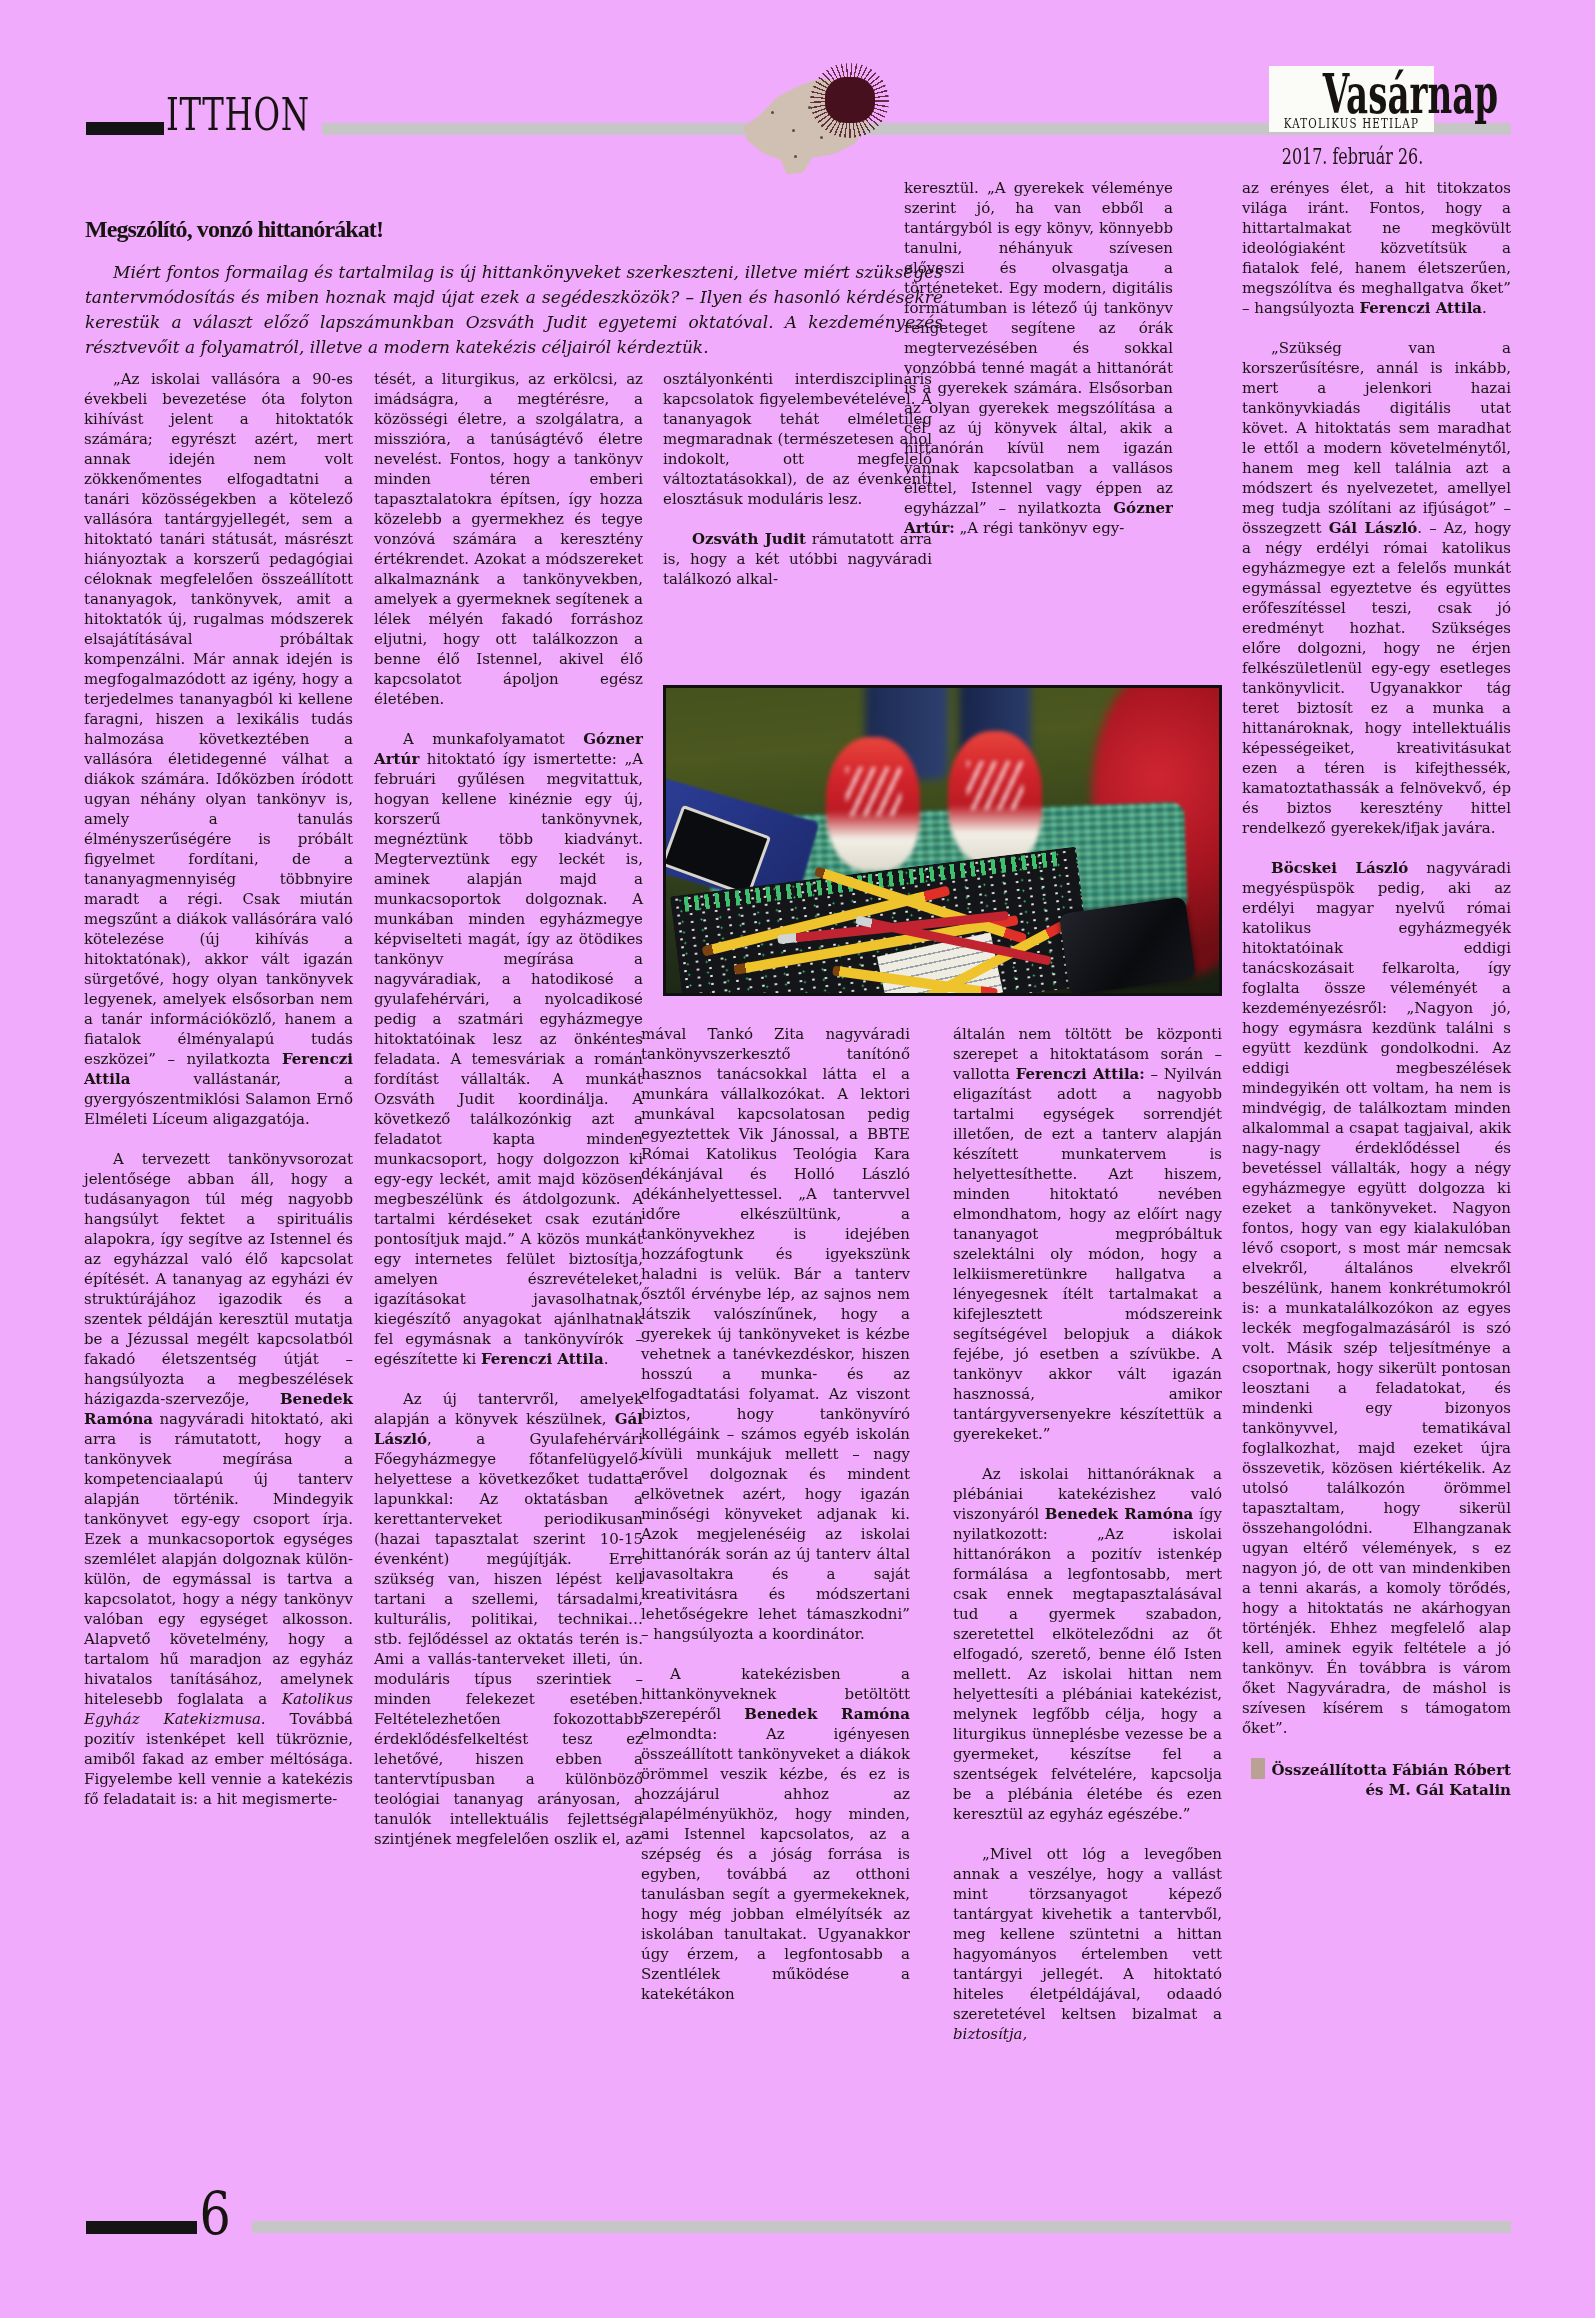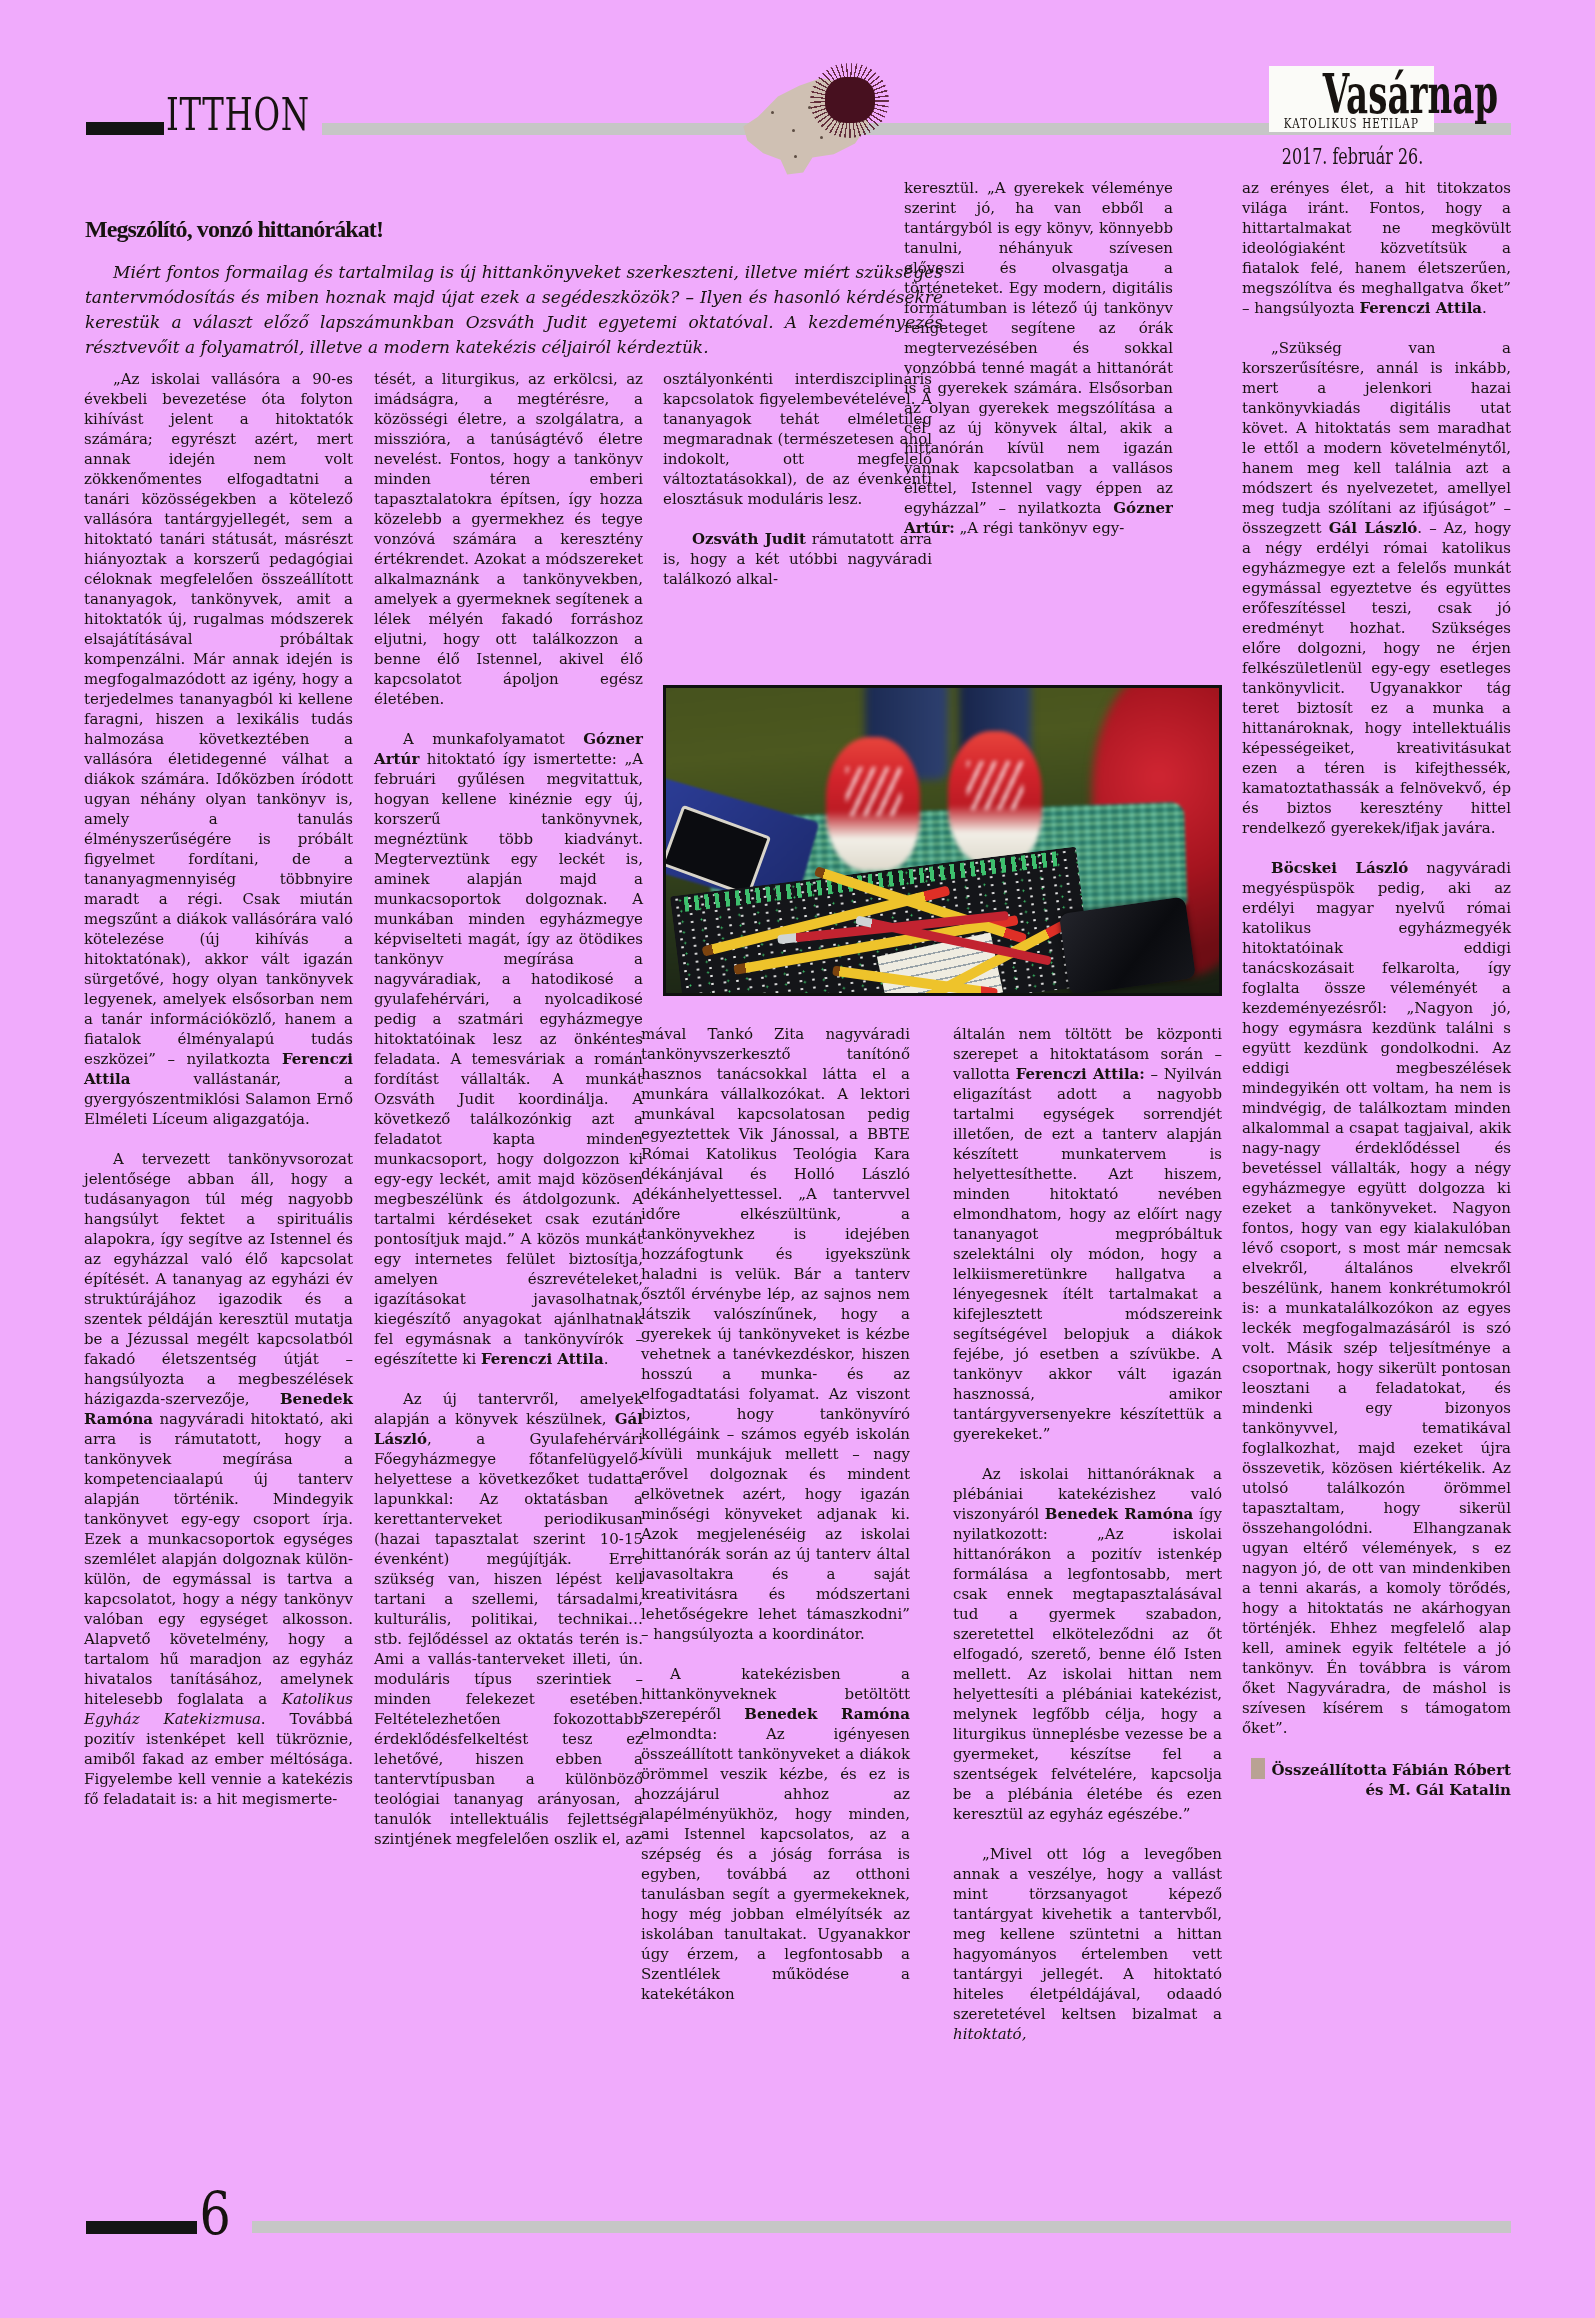--- a/index.html
+++ b/index.html
@@ -156,21 +156,21 @@
       <p class="para"><span>mával Tankó Zita nagyváradi tankönyvszerkesztő tanítónő hasznos tanácsokkal látta el a munkára vállalkozókat. A lektori munkával kapcsolatosan pedig egyeztettek Vik Jánossal, a BBTE Római Katolikus Teológia Kara dékánjával és Holló László dékánhelyettessel. „A tantervvel időre elkészültünk, a tankönyvekhez is idejében hozzáfogtunk és igyekszünk haladni is velük. Bár a tanterv ősztől érvénybe lép, az sajnos nem látszik valószínűnek, hogy a gyerekek új tankönyveket is kézbe vehetnek a tanévkezdéskor, hiszen hosszú a munka- és az elfogadtatási folyamat. Az viszont biztos, hogy tankönyvíró kollégáink – számos egyéb iskolán kívüli munkájuk mellett – nagy erővel dolgoznak és mindent elkövetnek azért, hogy igazán minőségi könyveket adjanak ki. Azok megjelenéséig az iskolai hittanórák során az új tanterv által javasoltakra és a saját kreativitásra és módszertani lehetőségekre lehet támaszkodni” – hangsúlyozta a koordinátor.</span></p>
       <p class="para indent"><span>A katekézisben a hittankönyveknek betöltött szerepéről </span><span class="b">Benedek Ramóna</span><span> elmondta: Az igényesen összeállított tankönyveket a diákok örömmel veszik kézbe, és ez is hozzájárul ahhoz az alapélményükhöz, hogy minden, ami Istennel kapcsolatos, az a szépség és a jóság forrása is egyben, továbbá az otthoni tanulásban segít a gyermekeknek, hogy még jobban elmélyítsék az iskolában tanultakat. Ugyanakkor úgy érzem, a legfontosabb a Szentlélek működése a katekétákon</span></p>
     </div>
 
   <div class="colpart clip" style="left:904px;top:178px;height:506px;">
       <p class="para"><span>keresztül. „A gyerekek véleménye szerint jó, ha van ebből a tantárgyból is egy könyv, könnyebb tanulni, néhányuk szívesen előveszi és olvasgatja a történeteket. Egy modern, digitális formátumban is létező új tankönyv rengeteget segítene az órák megtervezésében és sokkal vonzóbbá tenné magát a hittanórát is a gyerekek számára. Elsősorban az olyan gyerekek megszólítása a cél az új könyvek által, akik a hittanórán kívül nem igazán vannak kapcsolatban a vallásos élettel, Istennel vagy éppen az egyházzal” – nyilatkozta </span><span class="b">Gózner Artúr:</span><span> „A régi tankönyv egy-</span></p>
     </div>
   <div class="colpart" style="left:953px;top:1024px;">
       <p class="para"><span>általán nem töltött be központi szerepet a hitoktatásom során – vallotta </span><span class="b">Ferenczi Attila:</span><span> – Nyilván eligazítást adott a nagyobb tartalmi egységek sorrendjét illetően, de ezt a tanterv alapján készített munkatervem is helyettesíthette. Azt hiszem, minden hitoktató nevében elmondhatom, hogy az előírt nagy tananyagot megpróbáltuk szelektálni oly módon, hogy a lelkiismeretünkre hallgatva a lényegesnek ítélt tartalmakat a kifejlesztett módszereink segítségével belopjuk a diákok fejébe, jó esetben a szívükbe. A tankönyv akkor vált igazán hasznossá, amikor tantárgyversenyekre készítettük a gyerekeket.”</span></p>
       <p class="para indent"><span>Az iskolai hittanóráknak a plébániai katekézishez való viszonyáról </span><span class="b">Benedek Ramóna</span><span> így nyilatkozott: „Az iskolai hittanórákon a pozitív istenkép formálása a legfontosabb, mert csak ennek megtapasztalásával tud a gyermek szabadon, szeretettel elköteleződni az őt elfogadó, szerető, benne élő Isten mellett. Az iskolai hittan nem helyettesíti a plébániai katekézist, melynek legfőbb célja, hogy a liturgikus ünneplésbe vezesse be a gyermeket, készítse fel a szentségek felvételére, kapcsolja be a plébánia életébe és ezen keresztül az egyház egészébe.”</span></p>
-      <p class="para indent"><span>„Mivel ott lóg a levegőben annak a veszélye, hogy a vallást mint törzsanyagot képező tantárgyat kivehetik a tantervből, meg kellene szüntetni a hittan hagyományos értelemben vett tantárgyi jellegét. A hitoktató hiteles életpéldájával, odaadó szeretetével keltsen bizalmat a </span><span class="i">hitoktató,</span></p>
+      <p class="para indent"><span>„Mivel ott lóg a levegőben annak a veszélye, hogy a vallást mint törzsanyagot képező tantárgyat kivehetik a tantervből, meg kellene szüntetni a hittan hagyományos értelemben vett tantárgyi jellegét. A hitoktató hiteles életpéldájával, odaadó szeretetével keltsen bizalmat a </span><span class="i">biztosítja,</span></p>
     </div>
 
   <div class="colpart" style="left:1242px;top:178px;">
       <p class="para"><span>az erényes élet, a hit titokzatos világa iránt. Fontos, hogy a hittartalmakat ne megkövült ideológiaként közvetítsük a fiatalok felé, hanem életszerűen, megszólítva és meghallgatva őket” – hangsúlyozta </span><span class="b">Ferenczi Attila</span><span>.</span></p>
       <p class="para indent"><span>„Szükség van a korszerűsítésre, annál is inkább, mert a jelenkori hazai tankönyvkiadás digitális utat követ. A hitoktatás sem maradhat le ettől a modern követelménytől, hanem meg kell találnia azt a módszert és nyelvezetet, amellyel meg tudja szólítani az ifjúságot” – összegzett </span><span class="b">Gál László</span><span>. – Az, hogy a négy erdélyi római katolikus egyházmegye ezt a felelős munkát egymással egyeztetve és együttes erőfeszítéssel teszi, csak jó eredményt hozhat. Szükséges előre dolgozni, hogy ne érjen felkészületlenül egy-egy esetleges tankönyvlicit. Ugyanakkor tág teret biztosít ez a munka a hittanároknak, hogy intellektuális képességeiket, kreativitásukat ezen a téren is kifejthessék, kamatoztathassák a felnövekvő, ép és biztos keresztény hittel rendelkező gyerekek/ifjak javára.</span></p>
       <p class="para indent"><span class="b">Böcskei László</span><span> nagyváradi megyéspüspök pedig, aki az erdélyi magyar nyelvű római katolikus egyházmegyék hitoktatóinak eddigi tanácskozásait felkarolta, így foglalta össze véleményét a kezdeményezésről: „Nagyon jó, hogy egymásra kezdünk találni s együtt kezdünk gondolkodni. Az eddigi megbeszélések mindegyikén ott voltam, ha nem is mindvégig, de találkoztam minden alkalommal a csapat tagjaival, akik nagy-nagy érdeklődéssel és bevetéssel vállalták, hogy a négy egyházmegye együtt dolgozza ki ezeket a tankönyveket. Nagyon fontos, hogy van egy kialakulóban lévő csoport, s most már nemcsak elvekről, általános elvekről beszélünk, hanem konkrétumokról is: a munkatalálkozókon az egyes leckék megfogalmazásáról is szó volt. Másik szép teljesítménye a csoportnak, hogy sikerült pontosan leosztani a feladatokat, és mindenki egy bizonyos tankönyvvel, tematikával foglalkozhat, majd ezeket újra összevetik, közösen kiértékelik. Az utolsó találkozón örömmel tapasztaltam, hogy sikerül összehangolódni. Elhangzanak ugyan eltérő vélemények, s ez nagyon jó, de ott van mindenkiben a tenni akarás, a komoly törődés, hogy a hitoktatás ne akárhogyan történjék. Ehhez megfelelő alap kell, aminek egyik feltétele a jó tankönyv. Én továbbra is várom őket Nagyváradra, de máshol is szívesen kísérem s támogatom őket”.</span></p>
       <p class="para align-right"><span class="end-marker"></span><span class="b">Összeállította Fábián Róbert</span><br><span class="b">és M. Gál Katalin</span></p>
     </div>
 
   <div class="photo">

